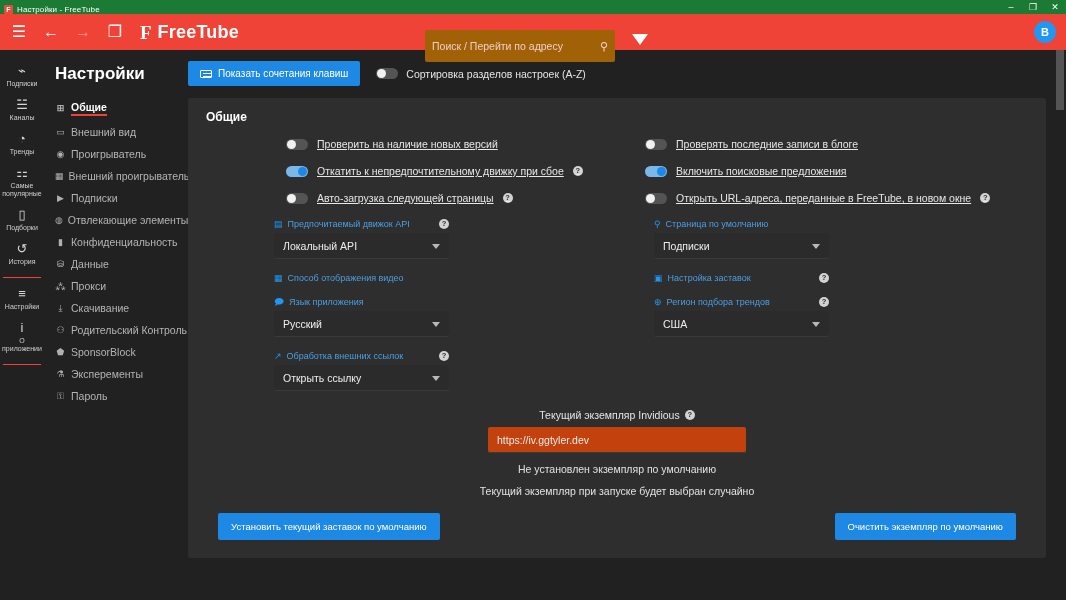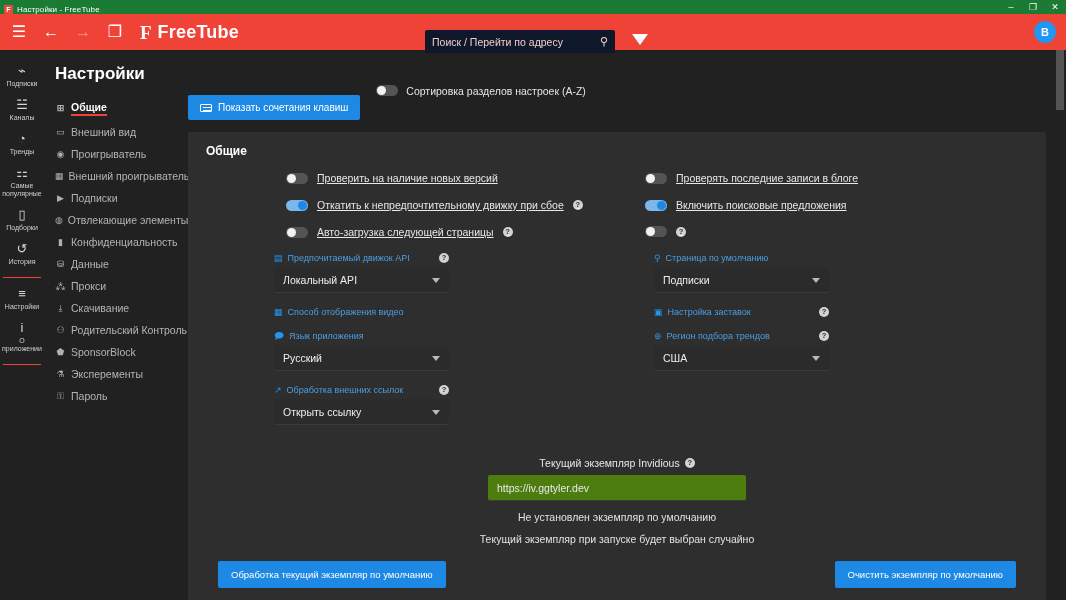--- a/index.html
+++ b/index.html
@@ -49,22 +49,22 @@
     display: flex; align-items: center; margin-left: 12px; cursor: pointer;
   }
   .brand-mark {
     font-size: 19px; font-weight: bold; color: #ffffff; line-height: 1;
     margin-right: 6px; font-family: "Liberation Serif", serif;
   }
   .brand-text { font-size: 18px; font-weight: bold; color: #fff; letter-spacing: .2px; }
 
   .searchbox {
     position: absolute; left: 425px; top: 16px;
-    width: 190px; height: 23px;
-    background: #0f172a; border-radius: 2px;
+    width: 190px; height: 32px;
+    background: #a16207; border-radius: 2px;
     display: flex; align-items: center; padding: 0 7px;
   }
   .searchbox input {
     flex: 1; background: transparent; border: none; outline: none;
     color: #f4d7d4; font-size: 10.5px; font-family: "Liberation Sans", sans-serif;
   }
   .searchbox input::placeholder { color: #f0cdc9; }
   .search-icon { color: #f3cdc8; font-size: 11px; line-height: 1; }
   .filter-icon {
     position: absolute; left: 632px; top: 20px;
@@ -117,21 +117,20 @@
   
   .main {
     flex: 1; padding: 11px 20px 0 0; overflow: hidden; position: relative;
   }
   .toolbar-row { display: flex; align-items: center; gap: 16px; margin-bottom: 12px; }
   .btn-primary {
     background: #1e88e5; color: #fff; border: none; border-radius: 2px;
     font-size: 10px; padding: 7px 12px; cursor: pointer;
     display: flex; align-items: center; gap: 6px;
     font-family: "Liberation Sans", sans-serif;
-    margin-top: 34px;
   }
   .kbd-ico {
     display: inline-block; width: 12px; height: 8px;
     border: 1px solid #fff; border-radius: 1px; position: relative;
   }
   .kbd-ico::after {
     content: ""; position: absolute; left: 2px; top: 2px;
     width: 8px; height: 1px; background: #fff;
     box-shadow: 0 3px 0 #fff;
   }
@@ -191,28 +190,28 @@
     box-shadow: inset 0 -1px 0 #3a3a3a;
   }
   .select .caret {
     position: absolute; right: 9px; top: 11px;
     width: 0; height: 0;
     border-left: 4px solid transparent; border-right: 4px solid transparent;
     border-top: 5px solid #b9b9b9;
   }
 
   
-  .inv-wrap { margin-top: 14px; text-align: center; }
+  .inv-wrap { margin-top: 0; text-align: center; }
   .inv-label {
     font-size: 10.5px; color: #e6e6e6; margin-bottom: 6px;
     display: inline-flex; align-items: center; gap: 5px;
   }
   .inv-input {
     width: 258px; height: 26px; margin: 0 auto;
-    background: #4d7c0f; border: none; border-radius: 2px;
+    background: #c2410c; border: none; border-radius: 2px;
     color: #eaeaea; font-size: 10.5px; padding: 0 9px;
     display: block; outline: none;
     font-family: "Liberation Sans", sans-serif;
     box-shadow: inset 0 -1px 0 #3a3a3a;
   }
   .inv-link {
     display: block; margin-top: 9px;
     font-size: 10px; color: #3d8fd6; text-decoration: underline; cursor: pointer;
   }
   .inv-note { font-size: 10.5px; color: #e2e2e2; margin-top: 10px; }
@@ -427,20 +426,21 @@
             <div class="switch on">
                 <div class="knob"></div>
               </div>
             <span class="lbl">Включить поисковые предложения</span>
           </div>
 
           <div class="opt-row">
             <div class="switch">
                 <div class="knob"></div>
               </div>
+            <span class="lbl">Открыть URL-адреса, переданные в FreeTube, в новом окне</span>
             <span class="help">?</span>
           </div>
 
         </div>
       </div>
 
       <div class="ddgrid">
         <div class="ddcol">
 
           <div class="dd-block">
@@ -525,21 +525,21 @@
 
       <div class="inv-wrap">
         <div class="inv-label">
           <span>Текущий экземпляр Invidious</span>
           <span class="help">?</span>
         </div>
         <input class="inv-input" value="https://iv.ggtyler.dev" style="">
         <div class="inv-note">Не установлен экземпляр по умолчанию</div>
         <div class="inv-note">Текущий экземпляр при запуске будет выбран случайно</div>
         <div class="inv-btns">
-          <button class="btn-blue">Обработка текущий экземпляр по умолчанию</button>
+          <button class="btn-blue">Установить текущий заставок по умолчанию</button>
           <button class="btn-blue">Очистить экземпляр по умолчанию</button>
         </div>
       </div>
     </div>
 
     <div class="scrollbar">
       <div class="scroll-thumb"></div>
     </div>
   </div>
 </div>

